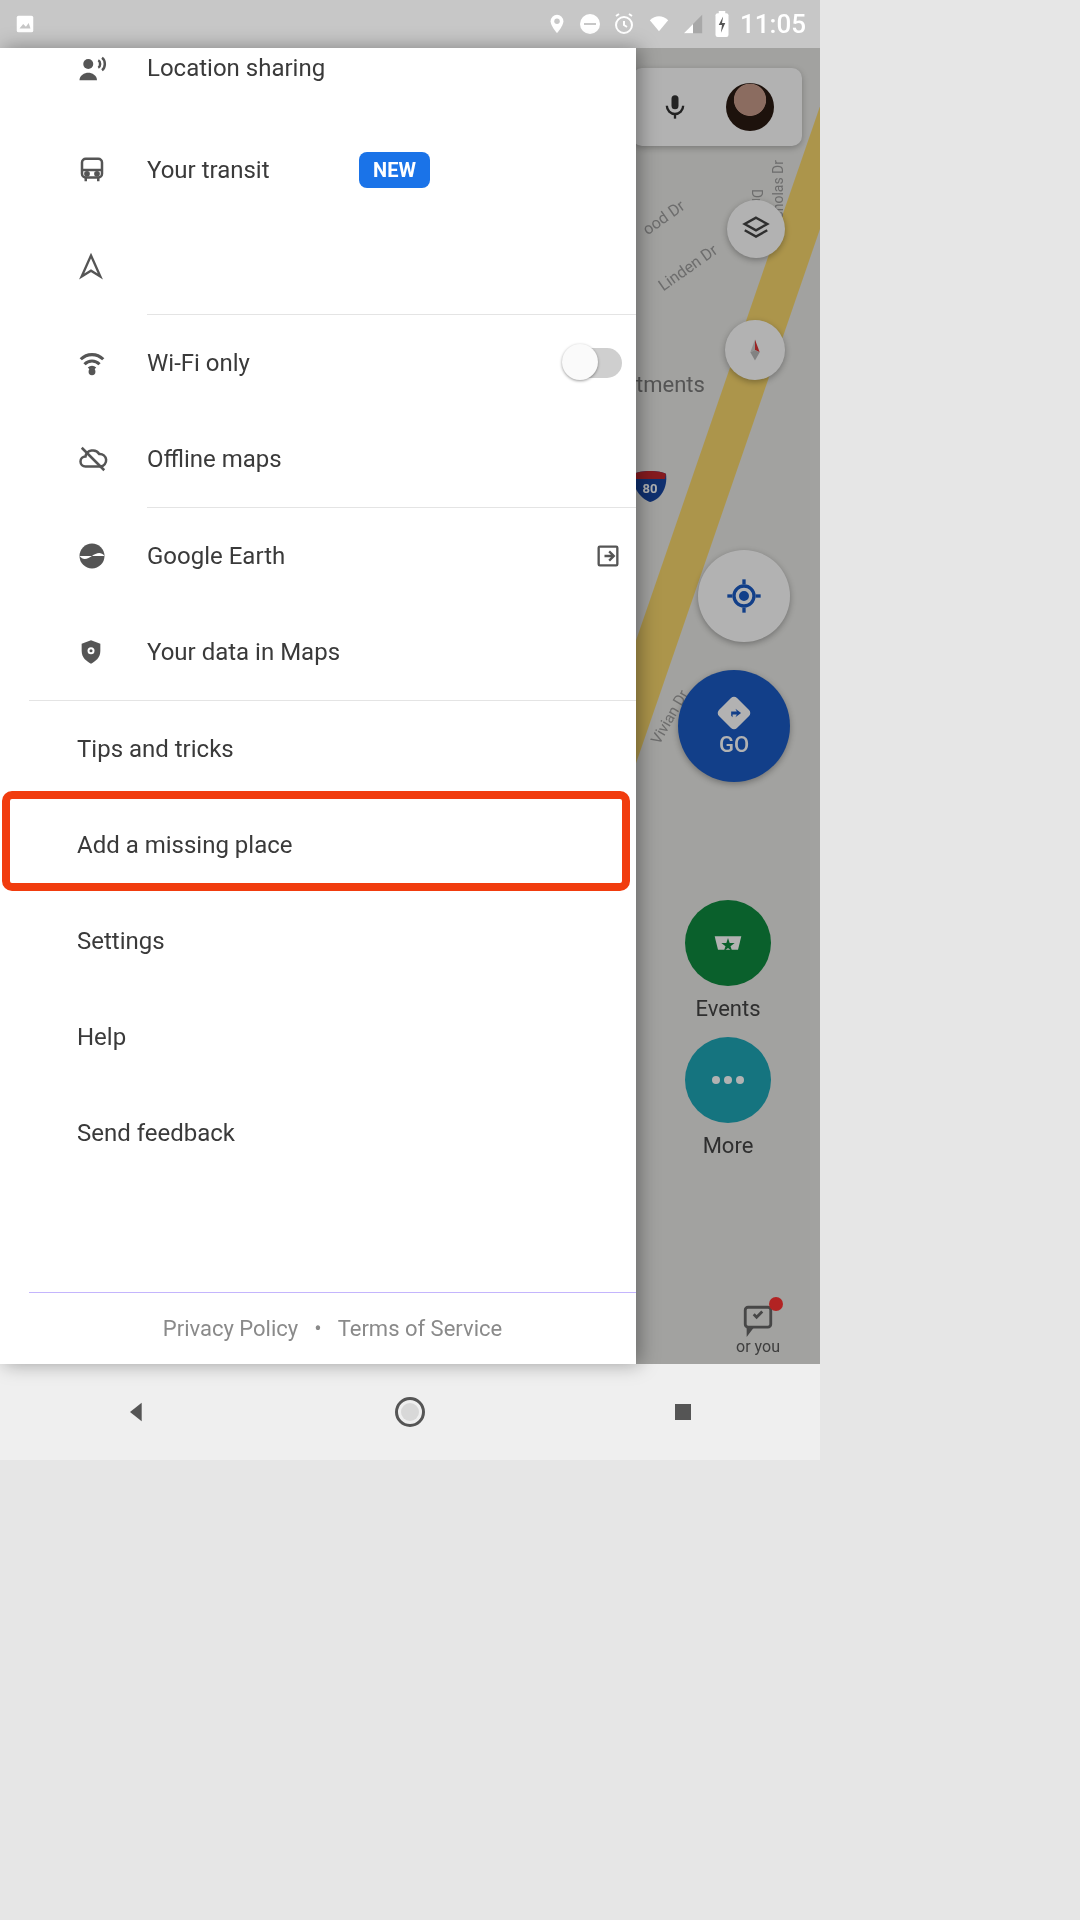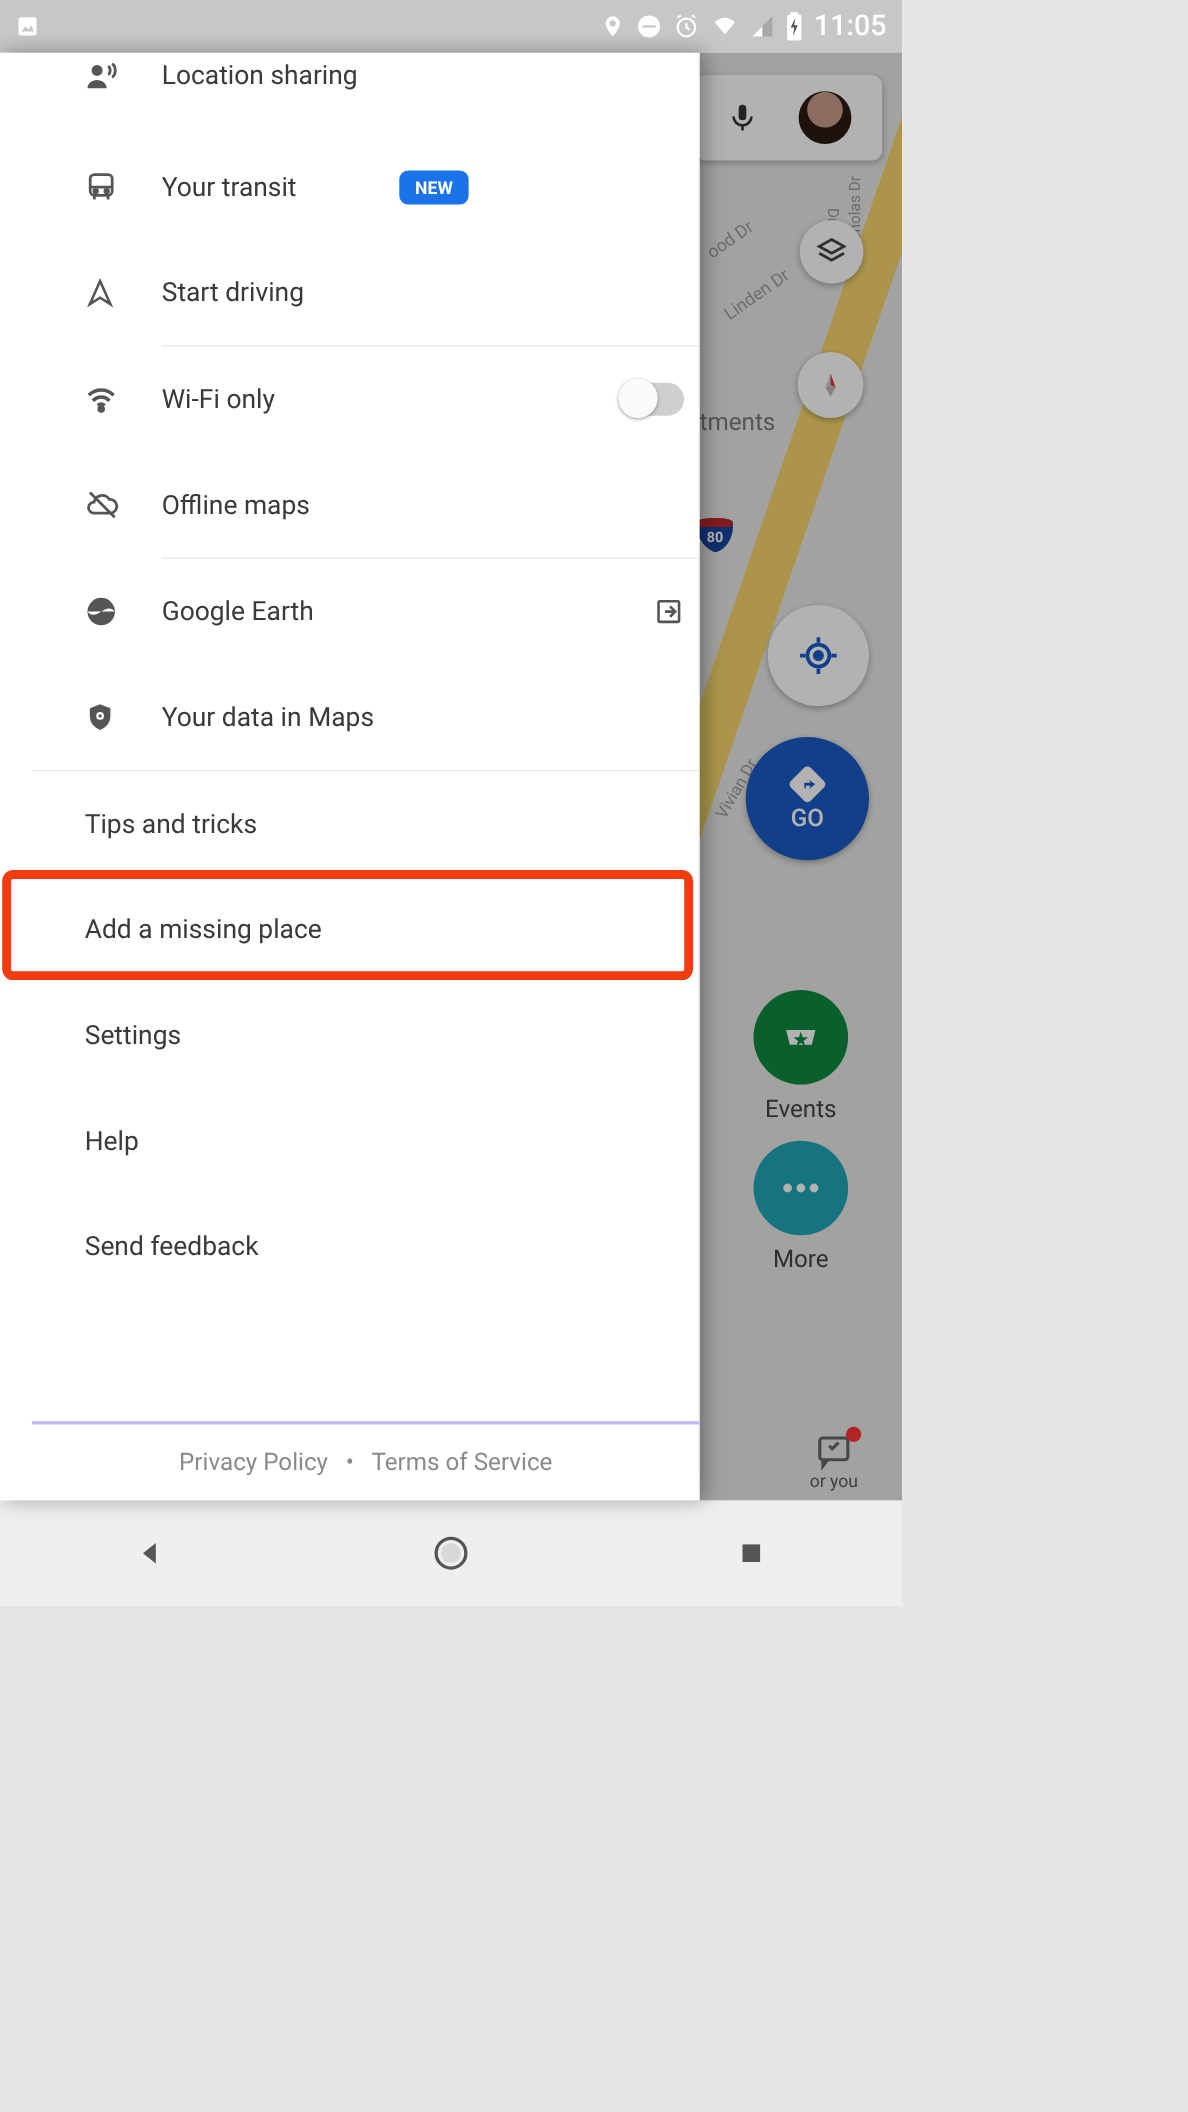--- a/index.html
+++ b/index.html
@@ -39,32 +39,32 @@
 
   
   .foryou { position: absolute; right: 40px; bottom: 100px; display: flex; flex-direction: column; align-items: center; color: #5a5a5a; font-size: 16px; }
   .foryou .badge { position: absolute; top: -6px; right: -8px; width: 14px; height: 14px; background: #f33; border-radius: 50%; }
 
   
   .drawer { position: absolute; top: 48px; left: 0; width: 636px; bottom: 96px; background: #fff; box-shadow: 4px 0 18px rgba(0,0,0,.35); display: flex; flex-direction: column; z-index: 50; padding-left: 29px; }
   .drawer .row { display: flex; align-items: center; padding: 0 14px 0 48px; height: 96px; font-size: 24px; color: #3a3a3a; }
   .drawer .row .icon-slot { width: 70px; display: flex; justify-content: flex-start; color: #555; }
   .drawer .row .label { flex: 1; }
-  .drawer .row .badge-new { background: #1a73e8; color: #fff; font-size: 16px; font-weight: 700; padding: 6px 14px; border-radius: 8px; margin-left: 20px; }
+  .drawer .row .badge-new { background: #1a73e8; color: #fff; font-size: 20px; font-weight: 700; padding: 6px 14px; border-radius: 8px; margin-left: 20px; }
   .drawer .row .toggle { width: 58px; height: 30px; background: #cfcfcf; border-radius: 30px; position: relative; }
   .drawer .row .toggle .knob { position: absolute; left: -2px; top: -4px; width: 36px; height: 36px; background: #fafafa; border-radius: 50%; box-shadow: 0 1px 3px rgba(0,0,0,.4); }
   .drawer .row .ext { color: #555; }
   .drawer .divider { height: 1px; background: #e4e4e4; margin-left: 118px; }
   .drawer .divider.full { margin-left: 0; }
 
   .drawer .row.noicon { padding-left: 48px; }
 
   .highlight-box { position: absolute; left: 2px; width: 628px; height: 100px; border: 8px solid #f13c0e; border-radius: 10px; pointer-events: none; z-index: 60; }
 
-  .drawer .footer { margin-top: auto; border-top: 3px solid #c4b5fd; height: 72px; display: flex; align-items: center; justify-content: center; gap: 16px; color: #8a8a8a; font-size: 22px; }
+  .drawer .footer { margin-top: auto; border-top: 1px solid #c4b5fd; height: 72px; display: flex; align-items: center; justify-content: center; gap: 16px; color: #8a8a8a; font-size: 22px; }
   .drawer .footer .dot { color: #8a8a8a; }
 
   
   .dim { position: absolute; top: 48px; bottom: 96px; left: 636px; right: 0; background: rgba(0,0,0,.30); z-index: 40; }
 
   
   .navbar { position: absolute; left: 0; right: 0; bottom: 0; height: 96px; background: #efefef; display: flex; align-items: center; justify-content: space-around; }
   .navbtn { width: 40px; height: 40px; display: flex; align-items: center; justify-content: center; color: #555; }
 
   svg { display: block; }
@@ -249,21 +249,20 @@
       <span class="badge-new">NEW</span>
       <span style="flex:1"></span>
     </div>
 
     <div class="row">
       <span class="icon-slot">
         <svg width="28" height="28" viewBox="0 0 24 24" fill="none" stroke="#555" stroke-width="2">
             <path d="M12 3l8 18-8-5-8 5 8-18z"></path>
           </svg>
       </span>
-      <span class="label">Start driving</span>
     </div>
 
     <div class="divider"></div>
 
     <div class="row">
       <span class="icon-slot">
         <svg width="30" height="30" viewBox="0 0 24 24" fill="none" stroke="#555" stroke-width="2.5">
             <path d="M3 9c5-5 13-5 18 0"></path>
             <path d="M6 13c3.5-3.5 8.5-3.5 12 0"></path>
             <path d="M9.5 16.5c1.5-1.5 3.5-1.5 5 0"></path>

